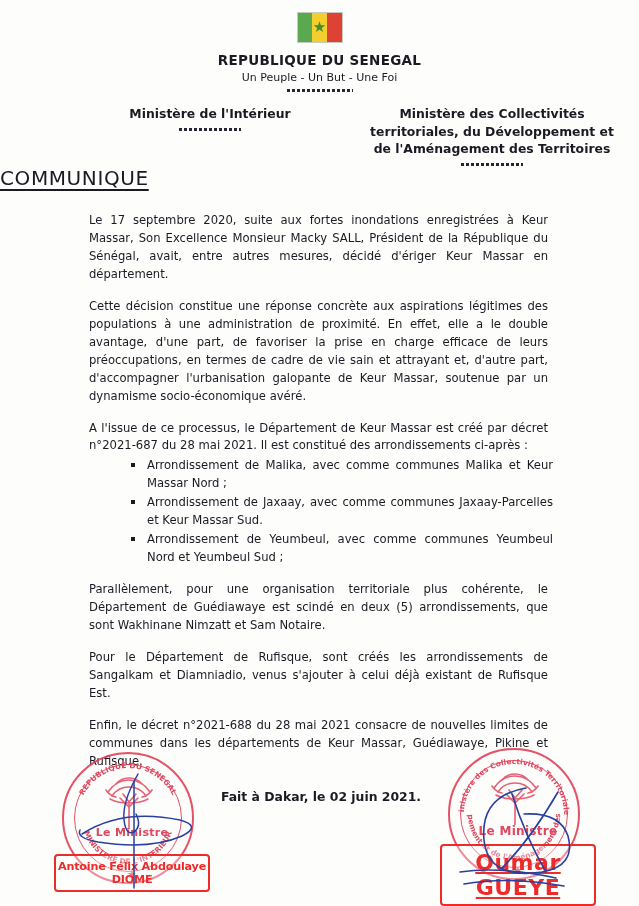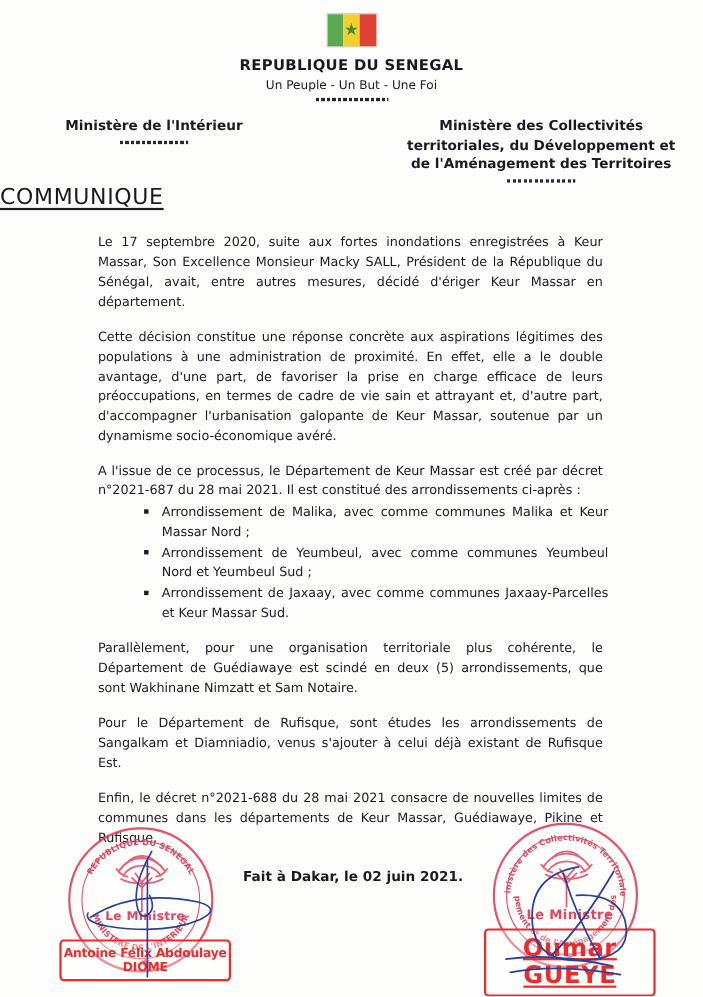--- a/index.html
+++ b/index.html
@@ -69,21 +69,21 @@
   .dashrule.w1 { width: 66px; }
   .dashrule.w2 { width: 62px; }
   .dashrule.w3 { width: 62px; }
 
   
   .ministries {
     margin-top: 13px;
     display: flex;
     justify-content: space-between;
     align-items: flex-start;
-    padding: 0 22px 0 40px;
+    padding: 0 22px 0 110px;
   }
   .min-left { text-align: center; width: 200px; }
   .min-right { text-align: center; width: 250px; }
   .min-title {
     font-weight: bold;
     font-size: 12.4px;
     line-height: 1.42;
   }
 
   
@@ -270,29 +270,29 @@
     <p class="para">Le 17 septembre 2020, suite aux fortes inondations enregistrées à Keur Massar, Son Excellence Monsieur Macky SALL, Président de la République du Sénégal, avait, entre autres mesures, décidé d'ériger Keur Massar en département.</p>
     <p class="para">Cette décision constitue une réponse concrète aux aspirations légitimes des populations à une administration de proximité. En effet, elle a le double avantage, d'une part, de favoriser la prise en charge efficace de leurs préoccupations, en termes de cadre de vie sain et attrayant et, d'autre part, d'accompagner l'urbanisation galopante de Keur Massar, soutenue par un dynamisme socio-économique avéré.</p>
     <p class="para tight">A l'issue de ce processus, le Département de Keur Massar est créé par décret n°2021-687 du 28 mai 2021. Il est constitué des arrondissements ci-après :</p>
     <ul class="arr-list">
       <li>
         <span class="bullet"></span>
         <span>Arrondissement de Malika, avec comme communes Malika et Keur Massar Nord ;</span>
       </li>
       <li>
         <span class="bullet"></span>
-        <span>Arrondissement de Yeumbeul, avec comme communes Yeumbeul Nord et Yeumbeul Sud ;</span>
+        <span>Arrondissement de Jaxaay, avec comme communes Jaxaay-Parcelles et Keur Massar Sud.</span>
       </li>
       <li>
         <span class="bullet"></span>
-        <span>Arrondissement de Jaxaay, avec comme communes Jaxaay-Parcelles et Keur Massar Sud.</span>
+        <span>Arrondissement de Yeumbeul, avec comme communes Yeumbeul Nord et Yeumbeul Sud ;</span>
       </li>
     </ul>
     <p class="para">Parallèlement, pour une organisation territoriale plus cohérente, le Département de Guédiawaye est scindé en deux (5) arrondissements, que sont Wakhinane Nimzatt et Sam Notaire.</p>
-    <p class="para">Pour le Département de Rufisque, sont études les arrondissements de Sangalkam et Diamniadio, venus s'ajouter à celui déjà existant de Rufisque Est.</p>
+    <p class="para">Pour le Département de Rufisque, sont créés les arrondissements de Sangalkam et Diamniadio, venus s'ajouter à celui déjà existant de Rufisque Est.</p>
     <p class="para">Enfin, le décret n°2021-688 du 28 mai 2021 consacre de nouvelles limites de communes dans les départements de Keur Massar, Guédiawaye, Pikine et Rufisque.</p>
     <div class="sign-line">Fait à Dakar, le 02 juin 2021.</div>
   </div>
 
   <div class="stamp left">
     <div class="round red2"></div>
     <div class="round inner red2"></div>
     <div class="circ-text small">
       <svg viewBox="0 0 132 132">
         <defs>

